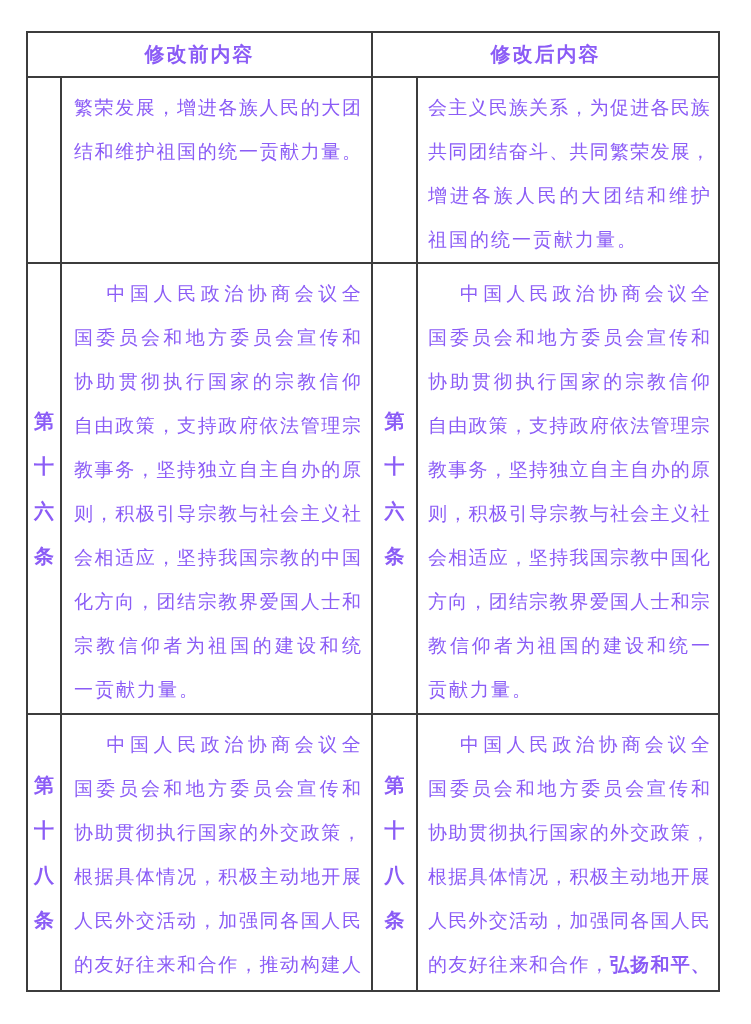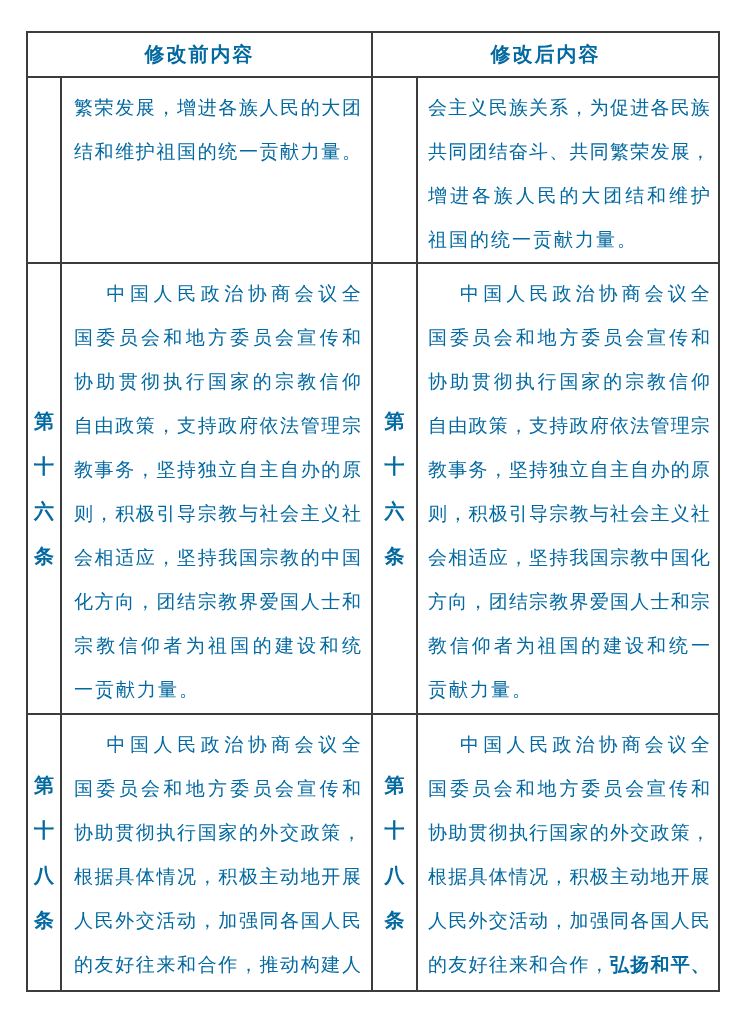--- a/index.html
+++ b/index.html
@@ -6,21 +6,21 @@
     margin: 0;
     padding: 0;
     background: #ffffff;
   }
   .page {
     position: relative;
     width: 751px;
     height: 1024px;
     background: #ffffff;
     font-family: "Liberation Serif", "DejaVu Serif", serif;
-    color: #0369a1;
+    color: #8b5cf6;
     overflow: hidden;
   }
   .tbl {
     position: absolute;
     left: 26px;
     top: 31px;
     width: 690px;
     border: 2px solid #3c3c3c;
     display: grid;
     grid-template-columns: 34px 311px 45px 300px;

